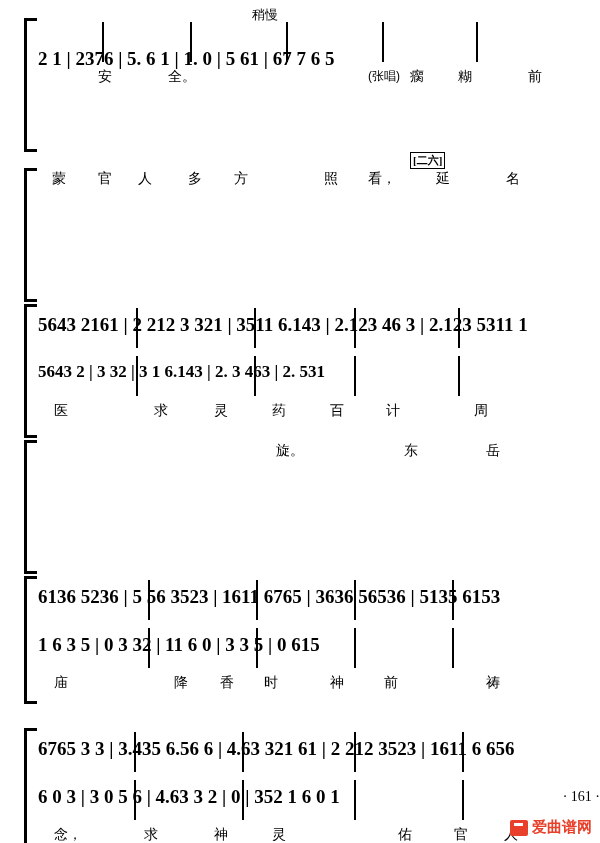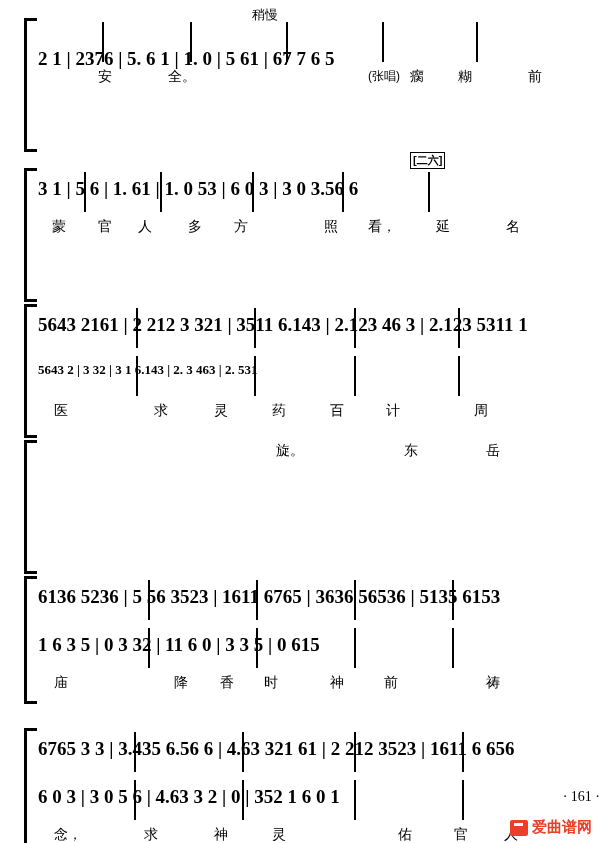--- a/index.html
+++ b/index.html
@@ -36,21 +36,21 @@
     font-family:"Liberation Sans", sans-serif;
     font-size:14px;font-weight:normal;
     white-space:nowrap;
   }
   .lyricrow span{position:absolute;top:0;}
   .tempo{
     position:absolute;font-family:"Liberation Sans",sans-serif;
     font-size:13px;font-weight:normal;
   }
   .marker{
-    position:absolute;font-family:Liberation Sans, sans-serif;
+    position:absolute;font-family:Liberation Serif, serif;
     font-size:11px;font-weight:bold;border:1px solid #000;padding:0 2px;
   }
 
   .pagenum{
     position:absolute;left:0;right:0;bottom:38px;text-align:right;
     font-family:Liberation Serif, serif;font-size:14px;
   }
   .logo{
     position:absolute;right:8px;bottom:6px;
     display:flex;align-items:center;gap:4px;
@@ -93,28 +93,20 @@
       <span style="left:490px;">前</span>
     </div>
   </div>
 
   <div class="marker" style="left:410px;top:152px;">[二六]</div>
 
   <div class="system" style="top:168px;height:128px;">
     <div class="bracket"></div>
 
 
-    <div class="staffrow">
-      <div class="barline" style="left:60px;"></div>
-      <div class="barline" style="left:136px;"></div>
-      <div class="barline" style="left:228px;"></div>
-      <div class="barline" style="left:318px;"></div>
-      <div class="barline" style="left:404px;"></div>
-      <div class="notes" style="top:10px;font-size:19px;">3 1 | 5 6 | 1. 61 | 1. 0 53 | 6 0 3 | 3 0 3.56 6</div>
-    </div>
 
     <div class="lyricrow" style="left:14px;top:2px;">
       <span style="left:14px;">蒙</span>
       <span style="left:60px;">官</span>
       <span style="left:100px;">人</span>
       <span style="left:150px;">多</span>
       <span style="left:196px;">方</span>
       <span style="left:286px;">照</span>
       <span style="left:330px;">看，</span>
       <span style="left:398px;">延</span>
@@ -131,21 +123,21 @@
       <div class="barline" style="left:330px;"></div>
       <div class="barline" style="left:434px;"></div>
       <div class="notes" style="top:10px;font-size:19px;">5643 2161 | 2 212 3 321 | 3511 6.143 | 2.123 46 3 | 2.123 5311 1</div>
     </div>
 
     <div class="staffrow">
       <div class="barline" style="left:112px;"></div>
       <div class="barline" style="left:230px;"></div>
       <div class="barline" style="left:330px;"></div>
       <div class="barline" style="left:434px;"></div>
-      <div class="notes" style="top:10px;font-size:13px;">5643 2 | 3 32 | 3 1 6.143 | 2. 3 463 | 2. 531</div>
+      <div class="notes" style="top:10px;font-size:17px;">5643 2 | 3 32 | 3 1 6.143 | 2. 3 463 | 2. 531</div>
     </div>
 
     <div class="lyricrow" style="left:14px;top:2px;">
       <span style="left:16px;">医</span>
       <span style="left:116px;">求</span>
       <span style="left:176px;">灵</span>
       <span style="left:234px;">药</span>
       <span style="left:292px;">百</span>
       <span style="left:348px;">计</span>
       <span style="left:436px;">周</span>

